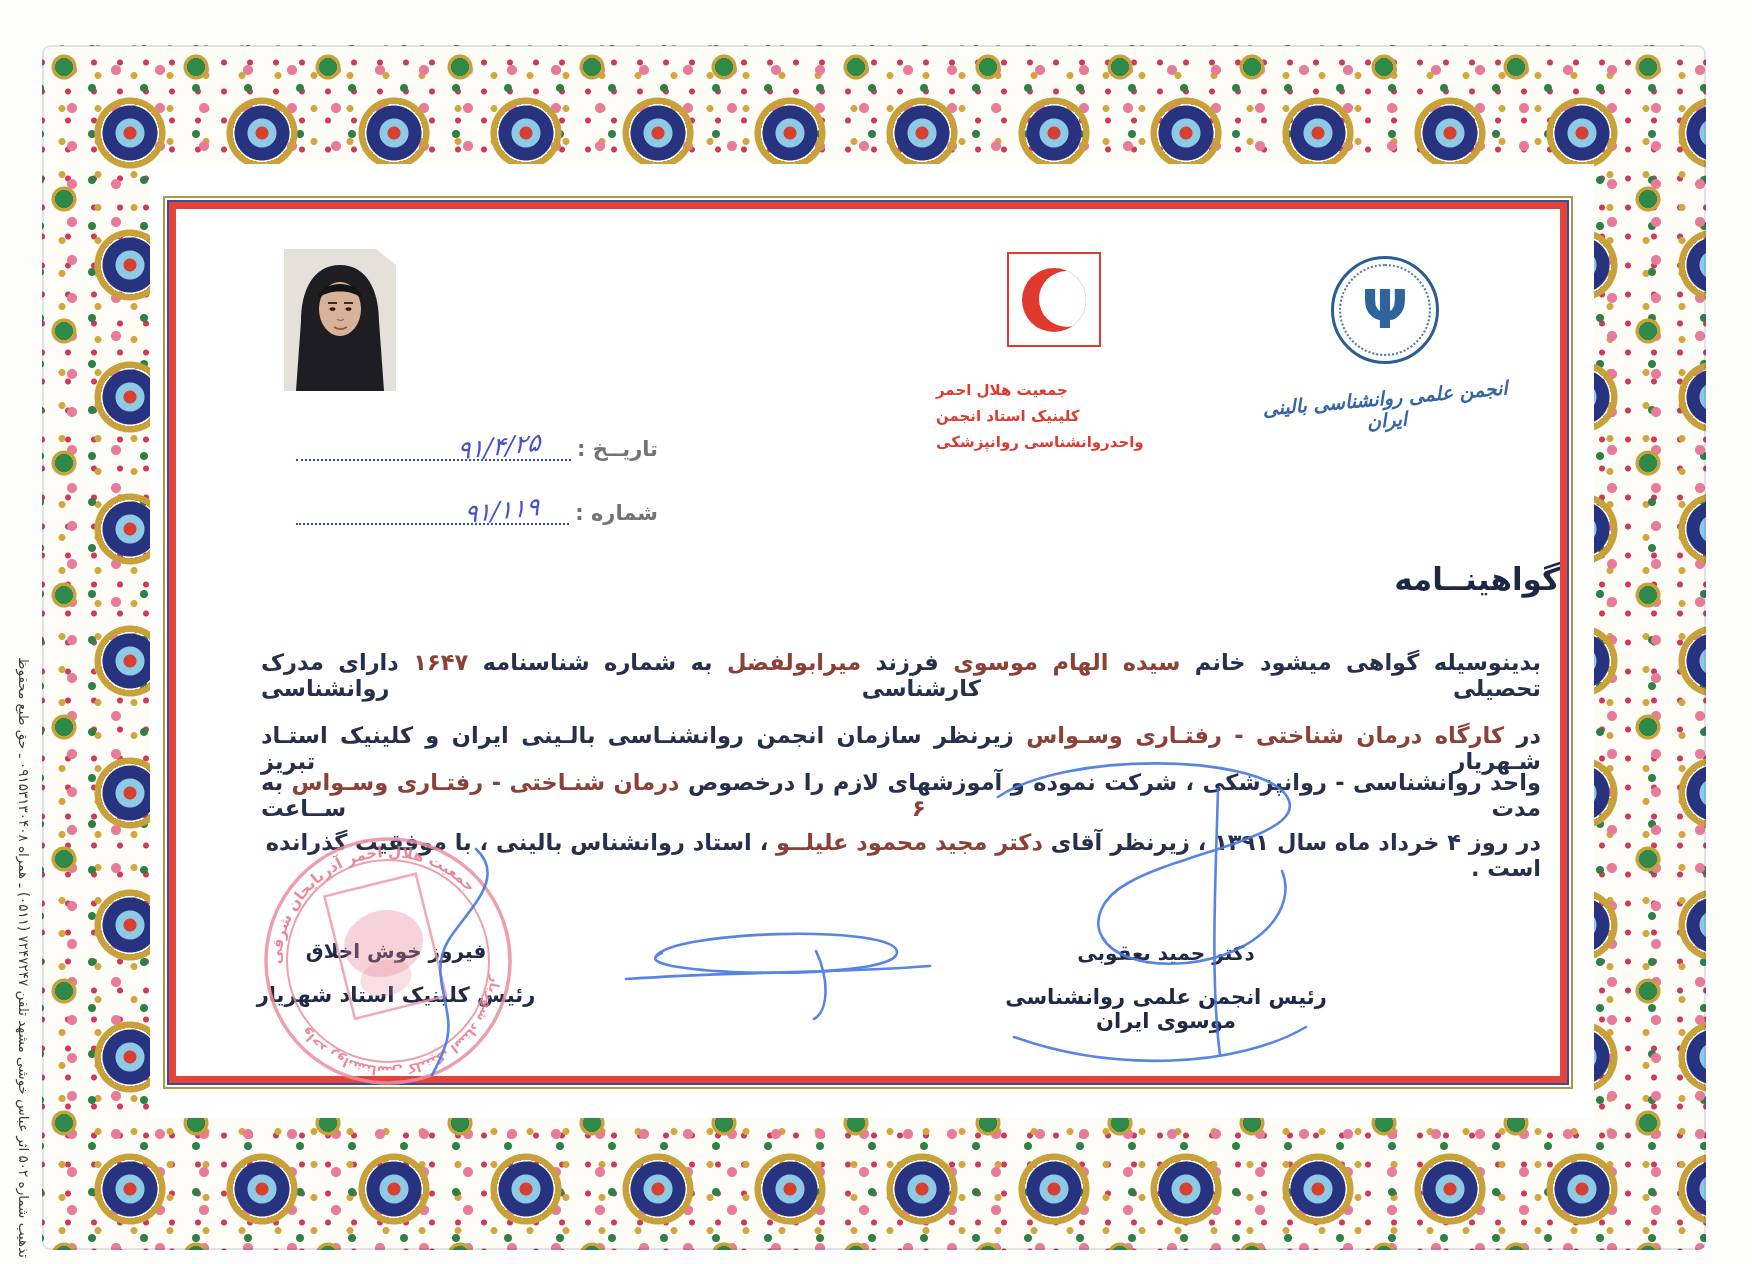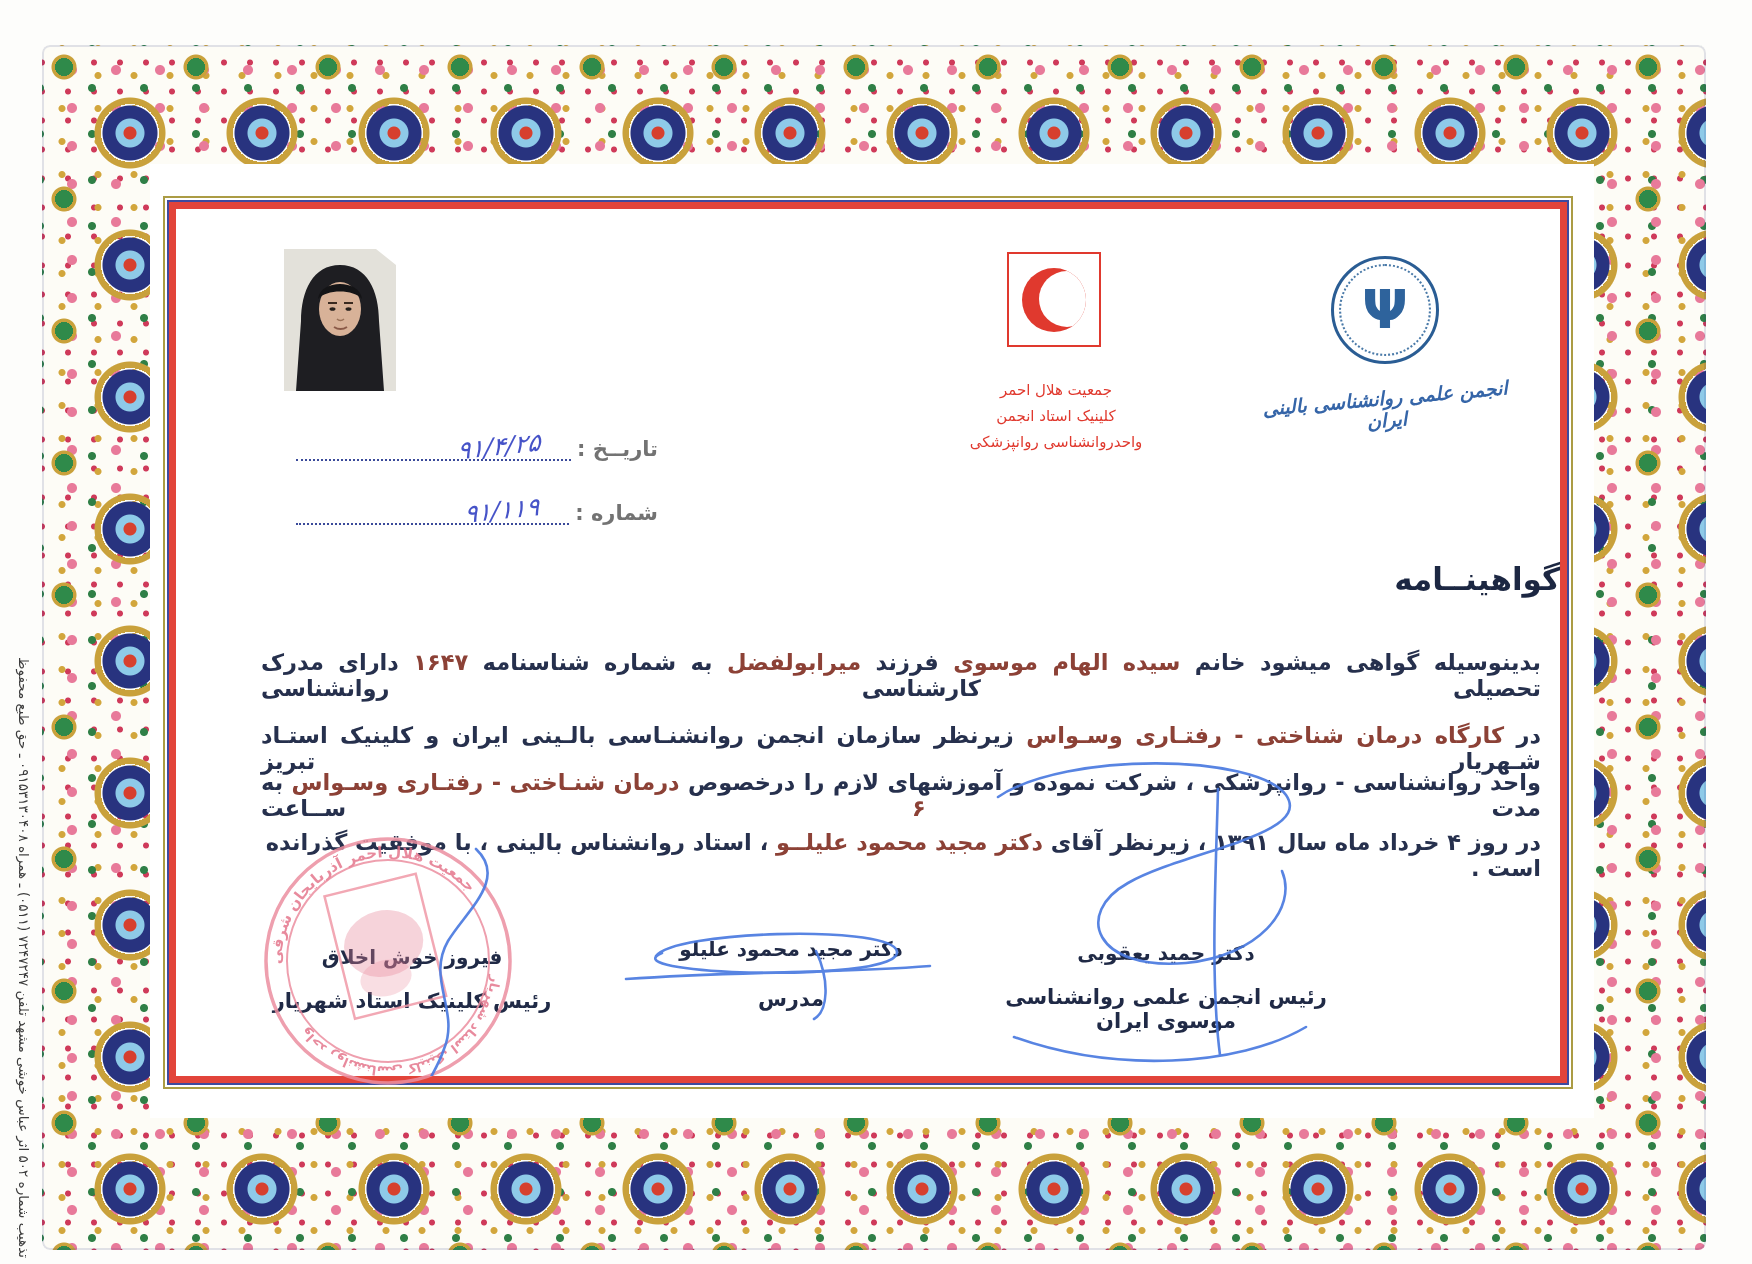--- a/index.html
+++ b/index.html
@@ -41,22 +41,22 @@
 
   
   .photo { position:absolute; left:108px; top:40px; width:112px; height:142px; }
 
   
   .crescent-box { position:absolute; left:831px; top:43px; width:94px; height:95px;
                   border:2.5px solid #e0392e; display:flex; align-items:center; justify-content:center; }
   .crescent { width:64px; height:64px; border-radius:50%; background:#e0392e; position:relative; overflow:hidden; }
   .crescent::after { content:""; position:absolute; width:56px; height:56px; border-radius:50%;
                      background:#fff; left:17px; top:3px; }
-  .crescent-caption { position:absolute; left:760px; top:168px; width:240px; text-align:center;
-                      color:#e0392e; font-weight:normal; font-size:15px; line-height:26px; direction:rtl; }
+  .crescent-caption { position:absolute; left:760px; top:168px; width:240px; text-align:left;
+                      color:#e0392e; font-weight:bold; font-size:15px; line-height:26px; direction:rtl; }
 
   
   .psi-logo { position:absolute; left:1155px; top:47px; width:108px; height:108px;
               border-radius:50%; border:3px solid #2a5d94; display:flex; align-items:center;
               justify-content:center; position:absolute; }
   .psi-logo::before { content:""; position:absolute; inset:5px; border-radius:50%;
                       border:2px dotted #4a7aa8; }
   .psi-glyph { font-size:54px; color:#2e639c; font-weight:bold; line-height:1; }
   .psi-caption { position:absolute; left:1075px; top:178px; width:270px; text-align:center;
                  color:#3565a8; font-weight:bold; font-style:italic; font-size:19px;
@@ -81,21 +81,21 @@
               font-weight:600; color:#26304d; text-align:justify; text-align-last:justify;
               white-space:normal; }
   .bodyline.last { text-align:right; text-align-last:right; }
   .bl1 { top:440px; } .bl2 { top:500px;margin-top:13px; } .bl3 { top:560px; } .bl4 { top:620px; }
   .hl { color:#8c4136; font-weight:800; }
 
   
   .sig-block { position:absolute; text-align:center; direction:rtl; color:#202a46; }
   .sig-name { font-size:20px; font-weight:800; }
   .sig-role { font-size:21px; font-weight:800; margin-top:20px; }
-  .sig-left   { left:76px;  top:730px; width:320px;margin-top:6px; }
+  .sig-left   { left:60px;  top:730px; width:320px; }
   .sig-middle { left:455px; top:728px; width:320px; }
   .sig-right  { left:800px; top:732px; width:380px; }
   .sig-middle .sig-role { margin-top:26px; }
 
   
   .stamp { position:absolute; left:78px; top:618px; width:268px; height:268px;
            transform:rotate(-14deg); opacity:.85; }
   .ink { position:absolute; inset:0; width:100%; height:100%; pointer-events:none; }
 
   
@@ -164,24 +164,20 @@
           <div class="title">گواهینــامه</div>
 
           <div class="bodyline bl1"><span>بدینوسیله گواهی میشود خانم </span><span class="hl">سیده الهام موسوی</span><span> فرزند </span><span class="hl">میرابولفضل</span><span> به شماره شناسنامه </span><span class="hl">۱۶۴۷</span><span> دارای مدرک تحصیلی کارشناسی روانشناسی</span></div>
           <div class="bodyline bl2"><span>در </span><span class="hl">کارگاه درمان شناختی - رفتـاری وسـواس</span><span> زیرنظر سازمان انجمن روانشنـاسی بالـینی ایران  و کلینیک استـاد شـهریار تبریز</span></div>
           <div class="bodyline bl3"><span>واحد روانشناسی - روانپزشکی ، شرکت نموده و آموزشهای لازم را درخصوص  </span><span class="hl">درمان شنـاختی - رفتـاری وسـواس</span><span> به مدت </span><span class="hl">۶</span><span> ســاعت</span></div>
           <div class="bodyline bl4 last"><span>در روز ۴ خرداد ماه سال ۱۳۹۱ ، زیرنظر آقای </span><span class="hl">دکتر مجید محمود علیلــو</span><span> ، استاد روانشناس بالینی ، با موفقیت گذرانده است .</span></div>
 
           <div class="sig-block sig-left">
             <div class="sig-name">فیروز خوش اخلاق</div>
             <div class="sig-role">رئیس کلینیک استاد شهریار</div>
-          </div>
-          <div class="sig-block sig-middle">
-            <div class="sig-name">دکتر مجید محمود علیلو</div>
-            <div class="sig-role">مدرس</div>
           </div>
           <div class="sig-block sig-right">
             <div class="sig-name">دکتر حمید یعقوبی</div>
             <div class="sig-role">رئیس انجمن علمی روانشناسی موسوی ایران</div>
           </div>
 
           <svg class="stamp" viewBox="0 0 268 268">
             <circle cx="134" cy="134" r="122" fill="none" stroke="#ec8fa0" stroke-width="3.5"></circle>
             <circle cx="134" cy="134" r="101" fill="none" stroke="#ec8fa0" stroke-width="2"></circle>
             <rect x="88" y="56" width="94" height="126" fill="none" stroke="#f09aa8" stroke-width="2.5"></rect>

